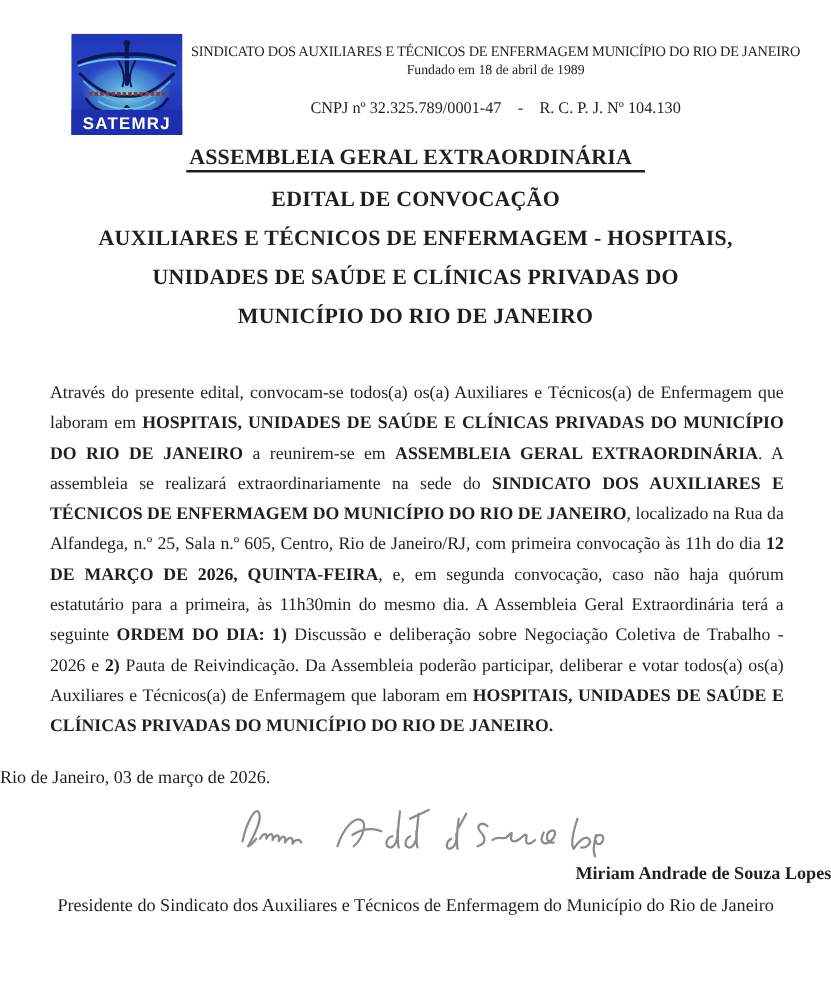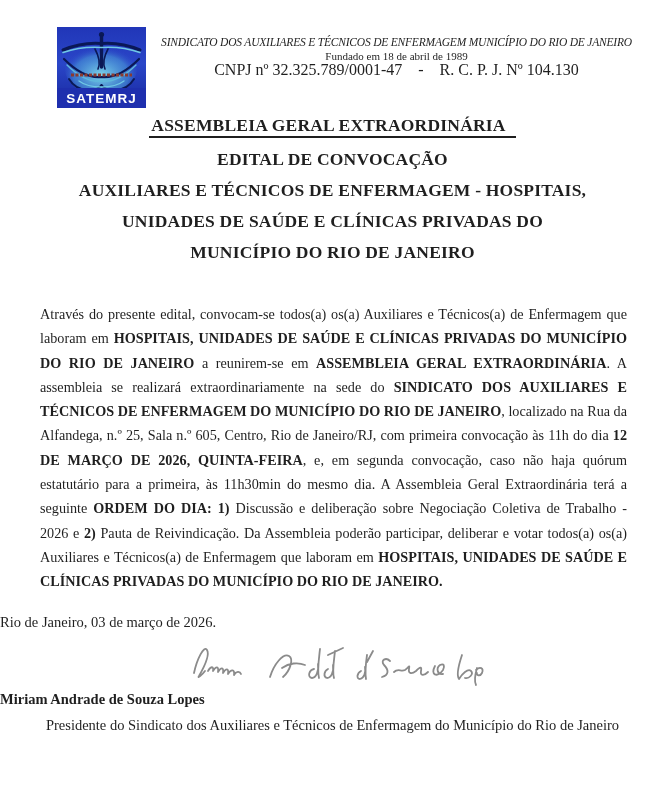--- a/index.html
+++ b/index.html
@@ -31,28 +31,28 @@
   .letterhead-text{
     flex:1;
     text-align:center;
     padding-top:9px;
     line-height:13.5px;
   }
   .org-name{
     font-size:11.5px;
     letter-spacing:-0.2px;
     white-space:nowrap;
-    font-style:italic;
   }
   .org-sub{
     font-size:11px;
   }
   .org-reg{
-    font-size:16px;
+    font-size:13px;
     white-space:pre;
+    margin-top:16px;
   }
 
   
   .titles{
     margin-top:7px;
     text-align:center;
   }
   .titles .title-line{
     font-size:17.5px;
     font-weight:bold;
@@ -81,21 +81,21 @@
     margin-top:20px;
     font-size:14.5px;
   }
   .signature-wrap{
     text-align:center;
     margin-top:2px;
     height:56px;
   }
   .signature-wrap svg{display:inline-block;}
   .signer-name{
-    text-align:left;
+    text-align:right;
     font-size:14.5px;
     font-weight:bold;
     margin-top:2px;
   }
   .signer-role{
     text-align:center;
     font-size:14.5px;
     font-weight:normal;
     line-height:26px;
     max-width:575px;

